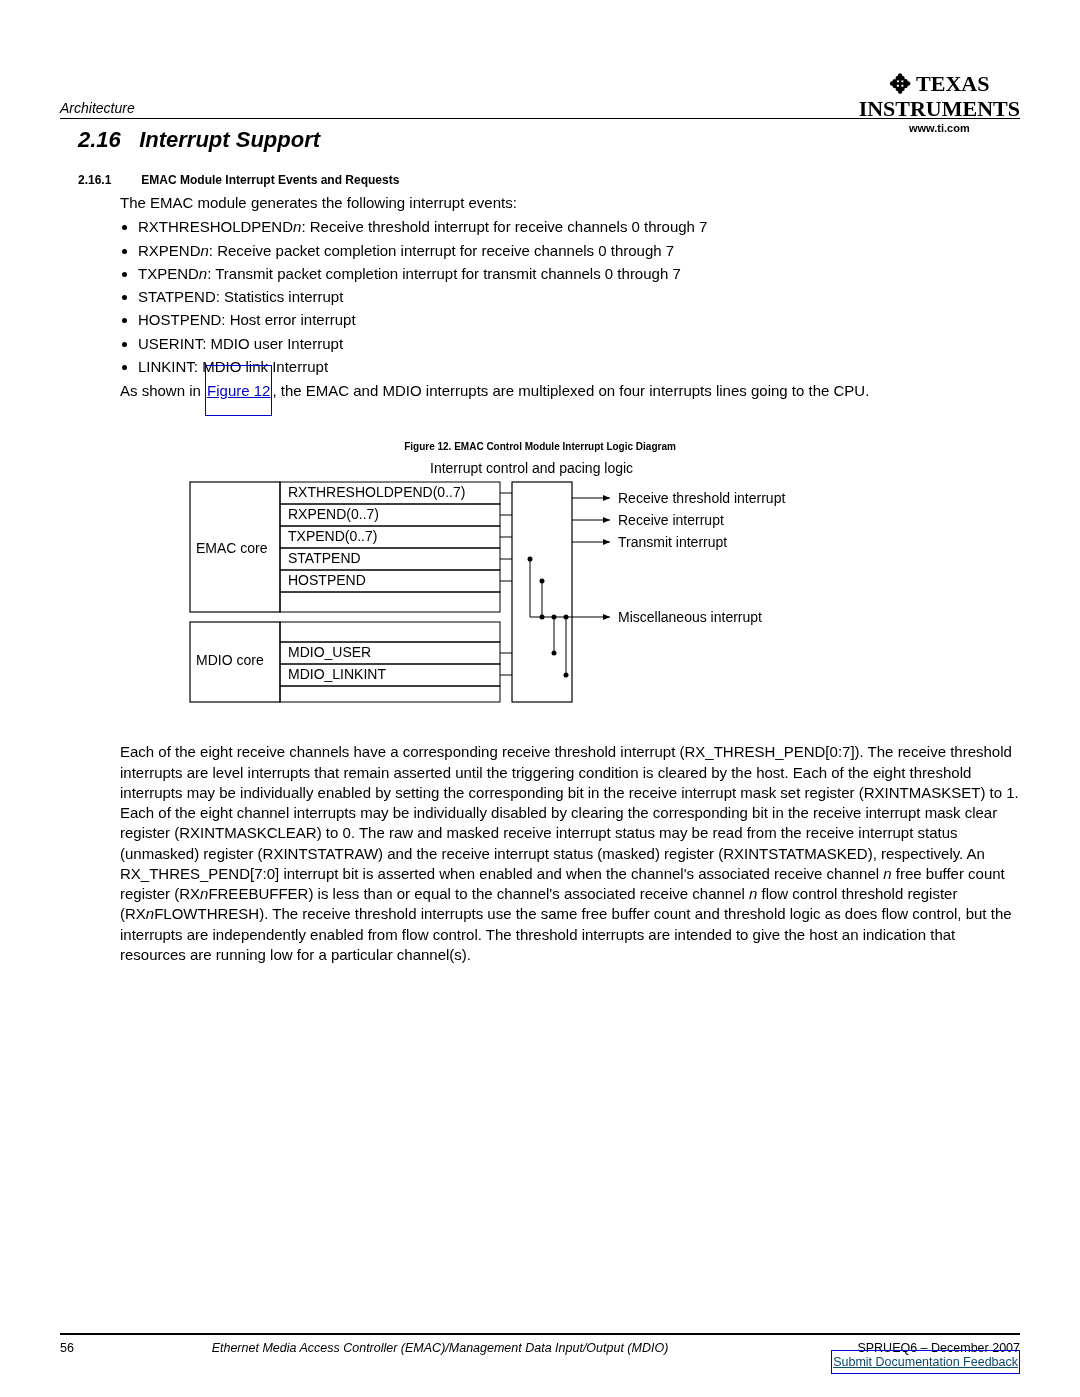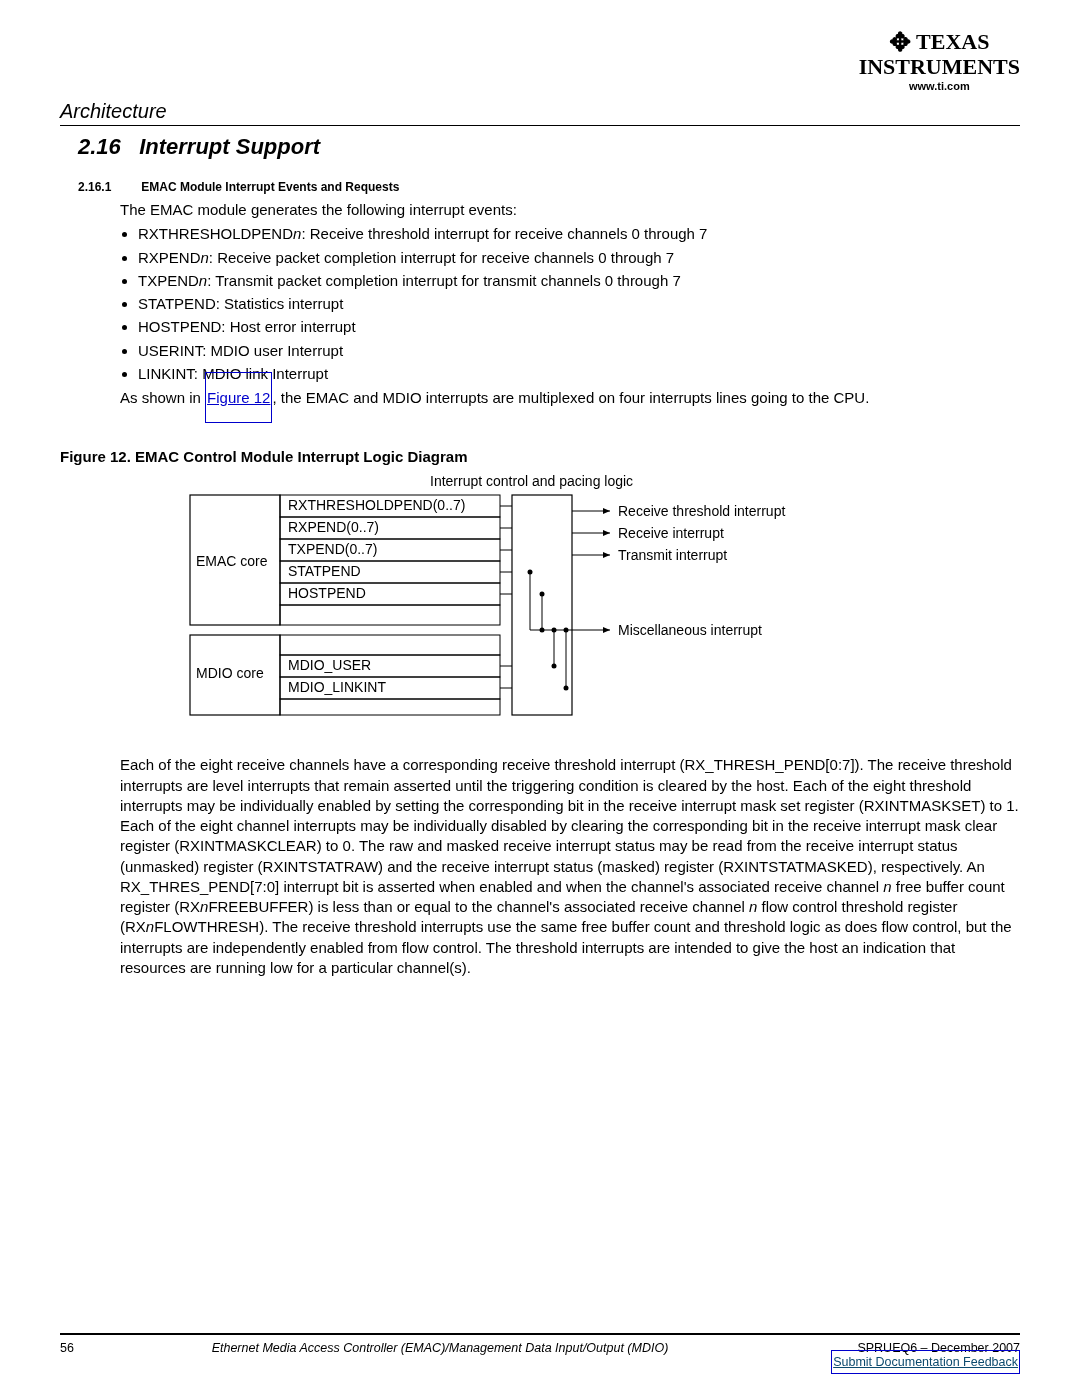--- a/index.html
+++ b/index.html
@@ -25,33 +25,34 @@
     position: absolute;
     right: 0;
     top: 0;
     text-align: center;
   }
   .logo-mark {
     font-family: "Times New Roman", serif;
     font-weight: bold;
     font-size: 22px;
     line-height: 1;
+    margin-top: 42px;
   }
   .logo-mark .ti-symbol {
     font-size: 26px;
     vertical-align: -2px;
   }
   .logo-url {
     font-size: 11px;
     font-weight: bold;
     margin-top: 2px;
   }
   .section-tag {
     font-style: italic;
-    font-size: 20px;
+    font-size: 14px;
     border-bottom: 1.5px solid #000;
     padding-bottom: 2px;
     margin-bottom: 6px;
   }
   .h2 {
     font-weight: bold;
     font-style: italic;
     font-size: 22px;
     margin: 8px 0 20px 18px;
   }
@@ -75,22 +76,23 @@
     line-height: 1.35;
   }
   .ital { font-style: italic; }
   .figlink {
     color: #0000cc;
     text-decoration: underline;
     border: 1px solid #0000cc;
     padding: 16px 1px;
   }
   .figure-caption {
-    font-weight: bold;
-    font-size: 15px;
+    text-align: center;
+    font-weight: bold;
+    font-size: 10px;
     margin: 40px 0 10px 0;
   }
   .diagram-wrap {
     position: relative;
     width: 720px;
     height: 270px;
     margin: 0 auto 10px auto;
   }
   .dlabel {
     position: absolute;

